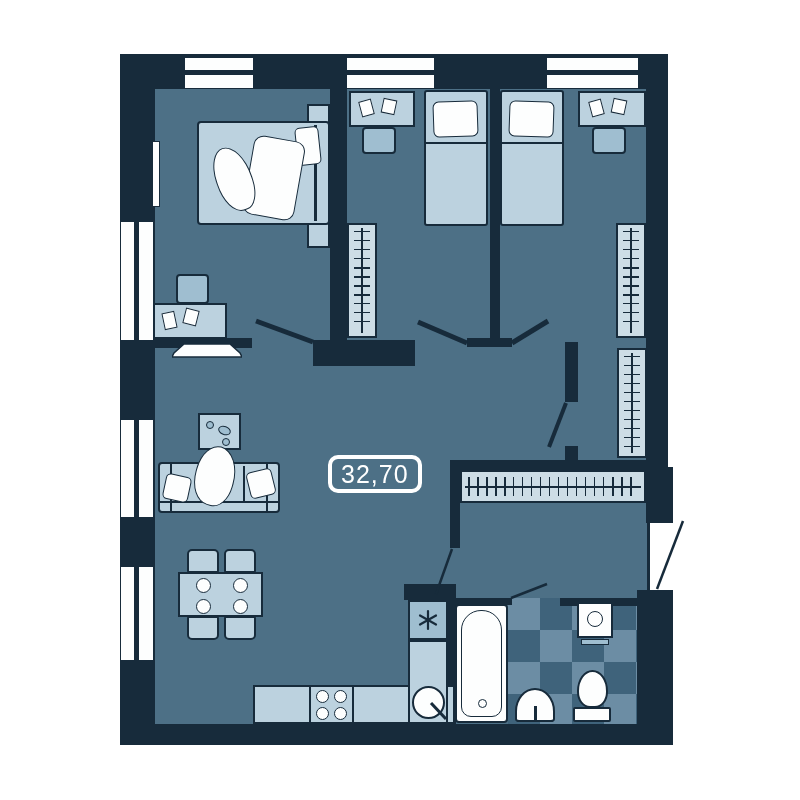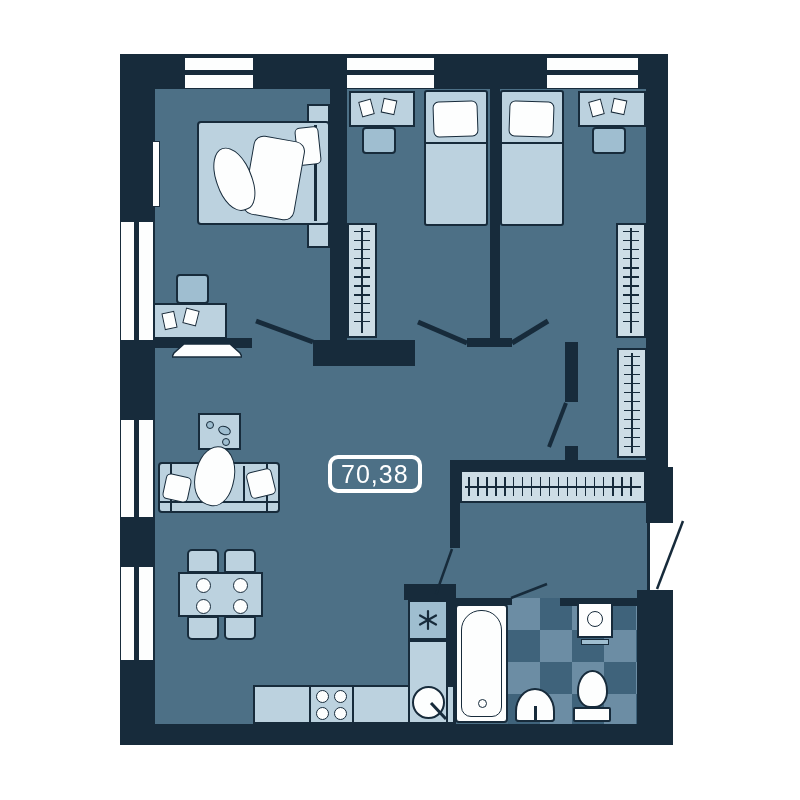--- a/index.html
+++ b/index.html
@@ -193,15 +193,15 @@
     <line class="dl" x1="256" y1="321" x2="313" y2="342" stroke-width="5"></line>
     <line class="dl" x1="418" y1="322" x2="467" y2="343" stroke-width="5"></line>
     <line class="dl" x1="512" y1="343" x2="548" y2="321" stroke-width="5"></line>
     <line class="dl" x1="566" y1="403" x2="549" y2="447" stroke-width="4"></line>
     <line class="dl" x1="452" y1="549" x2="436" y2="594" stroke-width="2.5"></line>
     <line class="dl" x1="511" y1="598" x2="547" y2="584" stroke-width="2.5"></line>
     <line class="dl" x1="657" y1="589" x2="683" y2="521" stroke-width="2.5"></line>
     <line class="dl" x1="431" y1="703" x2="446" y2="719" stroke-width="3"></line>
   </svg>
 
-  <div class="a label" style="left:328px;top:455px;">70,38</div>
+  <div class="a label" style="left:328px;top:455px;">32,70</div>
 
 </div>
 
 </body></html>

